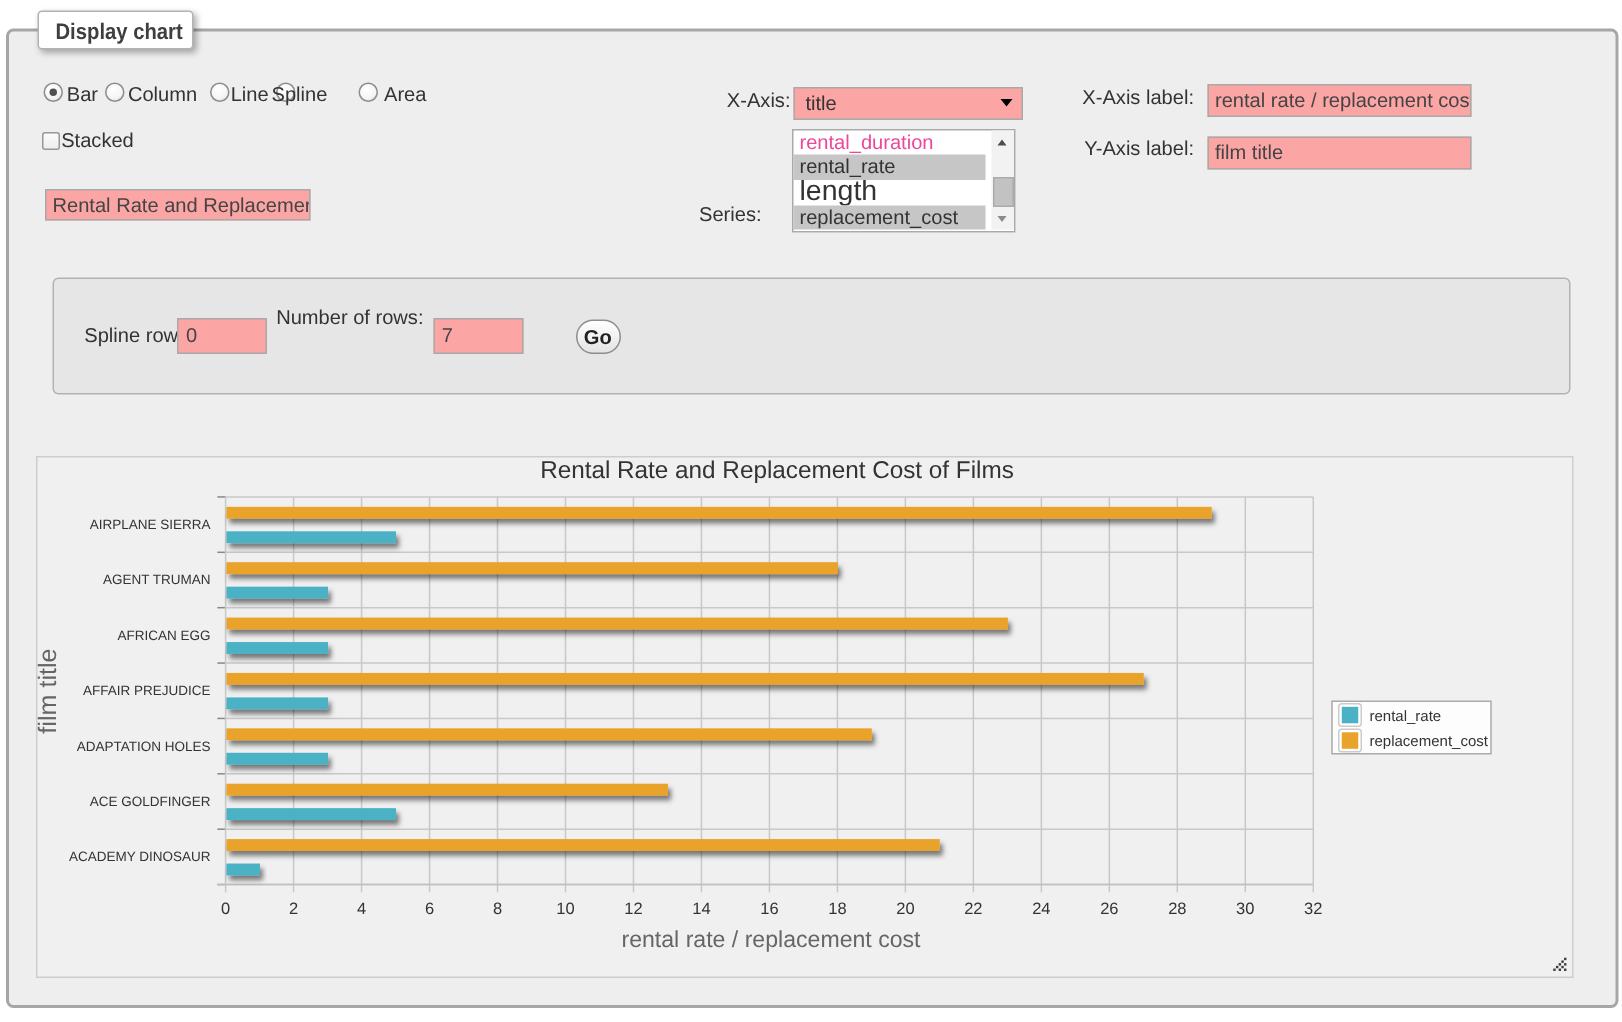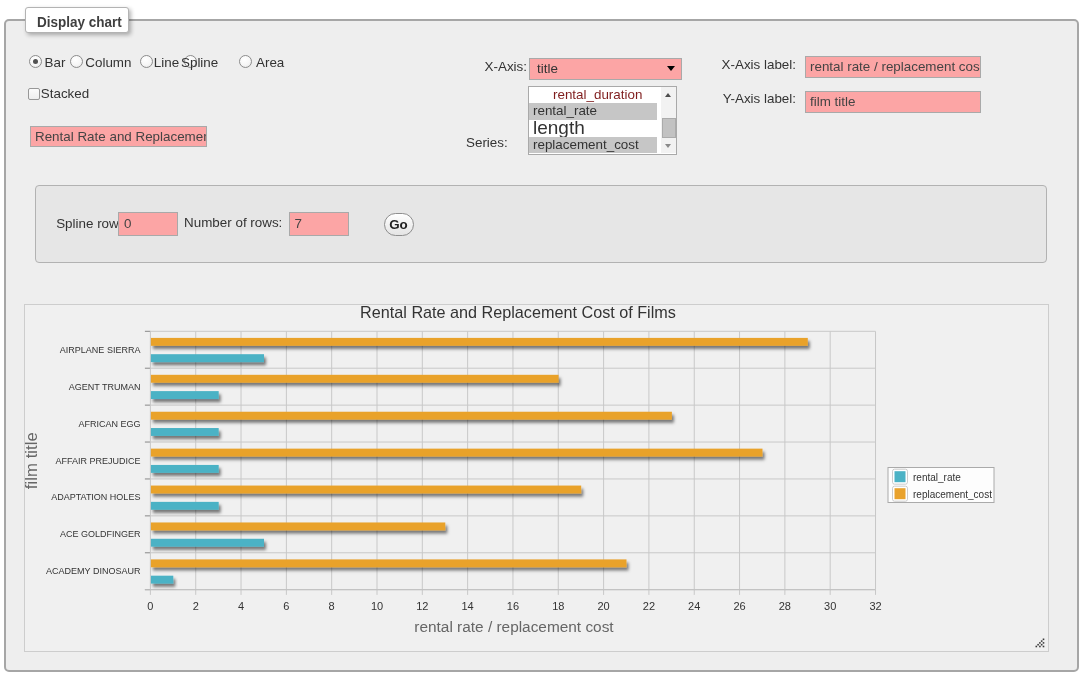--- a/index.html
+++ b/index.html
@@ -31,32 +31,32 @@
 <div class="inp" style="left:30px;top:126px;width:177px;height:21px;line-height:19px;padding-left:4px;">Rental Rate and Replacement Cost of Films</div>
 <div class="txt" style="left:480px;top:60.2px;width:47px;text-align:right;">X-Axis:</div>
 <div class="inp" style="left:529px;top:57.5px;width:153px;height:22px;line-height:20px;padding-left:7px;color:#333;">title</div>
 <div class="abs" style="left:667px;top:66px;width:0;height:0;border-left:4.5px solid transparent;border-right:4.5px solid transparent;border-top:5.5px solid #000;"></div>
 <div class="txt" style="left:710px;top:58.4px;width:86px;text-align:right;">X-Axis label:</div>
 <div class="inp" style="left:805px;top:55.5px;width:176px;height:22.5px;line-height:20.5px;padding-left:4px;">rental rate / replacement cost</div>
 <div class="txt" style="left:710px;top:91.6px;width:86px;text-align:right;">Y-Axis label:</div>
 <div class="inp" style="left:805px;top:91px;width:176px;height:21.5px;line-height:19.5px;padding-left:4px;">film title</div>
 <div class="txt" style="left:466px;top:136.3px;width:60px;text-align:left;">Series:</div>
 <div class="abs" style="left:528px;top:85.6px;width:149.4px;height:69px;background:#fff;border:1px solid #a9a9a9;box-sizing:border-box;"></div>
-<div class="abs" style="left:529px;top:86.6px;width:128px;height:16.7px;font-size:13.4px;line-height:16.7px;color:#7f1d1d;padding-left:4px;box-sizing:border-box;white-space:nowrap;overflow:hidden;margin-left:20px;">rental_duration</div>
+<div class="abs" style="left:529px;top:86.6px;width:128px;height:16.7px;font-size:13.4px;line-height:16.7px;color:#ec4899;padding-left:4px;box-sizing:border-box;white-space:nowrap;overflow:hidden;">rental_duration</div>
 <div class="abs" style="left:529px;top:103.3px;width:128px;height:16.7px;background:#c6c6c6;font-size:13.4px;line-height:16.7px;color:#333;padding-left:4px;box-sizing:border-box;white-space:nowrap;overflow:hidden;">rental_rate</div>
 <div class="abs" style="left:529px;top:120.0px;width:128px;height:16.7px;font-size:19px;line-height:16.7px;color:#333;padding-left:4px;box-sizing:border-box;white-space:nowrap;overflow:hidden;">length</div>
 <div class="abs" style="left:529px;top:136.7px;width:128px;height:16.7px;background:#c6c6c6;font-size:13.4px;line-height:16.7px;color:#333;padding-left:4px;box-sizing:border-box;white-space:nowrap;overflow:hidden;">replacement_cost</div>
 <div class="abs" style="left:661px;top:86.6px;width:15.4px;height:66.9px;background:#f2f2f2;"></div>
 <div class="abs" style="left:665px;top:93px;width:0;height:0;border-left:3.7px solid transparent;border-right:3.7px solid transparent;border-bottom:4.5px solid #4d4d4d;"></div>
 <div class="abs" style="left:661.5px;top:118px;width:14.4px;height:19.5px;background:#c2c2c2;border:1px solid #ababab;box-sizing:border-box;"></div>
 <div class="abs" style="left:665px;top:144px;width:0;height:0;border-left:3.7px solid transparent;border-right:3.7px solid transparent;border-top:4.5px solid #8a8a8a;"></div>
 <div class="abs" style="left:35px;top:185px;width:1012px;height:77.5px;background:#e6e6e6;border:1px solid #b2b2b2;border-radius:4px;box-sizing:border-box;"></div>
 <div class="txt" style="left:56.2px;top:217.4px;">Spline row:</div>
 <div class="inp" style="left:118px;top:212px;width:60px;height:23.6px;line-height:21.6px;padding-left:5px;">0</div>
-<div class="txt" style="left:184.1px;top:216px;">Number of rows:</div>
+<div class="txt" style="left:184.1px;top:205px;">Number of rows:</div>
 <div class="inp" style="left:288.5px;top:212px;width:60px;height:23.6px;line-height:21.6px;padding-left:5px;">7</div>
 <div class="abs" style="left:363.5px;top:212.7px;width:30px;height:23px;border:1px solid #8e8e8e;border-radius:11.5px;background:linear-gradient(#ffffff,#e4e4e4);box-sizing:border-box;text-align:center;font-weight:bold;font-size:13.4px;line-height:21px;color:#222;margin-left:20px;">Go</div>
 <div class="abs" style="left:24px;top:304px;width:1024.5px;height:347.5px;background:#f0f0f0;border:1px solid #cdcdcd;box-sizing:border-box;"></div>
 <svg class="abs" style="left:25px;top:305px;overflow:visible;" width="1022" height="345" viewBox="0 0 1022 345">
       <defs>
         <filter id="sh" x="-20%" y="-50%" width="140%" height="250%">
           <feDropShadow dx="2" dy="3.2" stdDeviation="1.8" flood-color="#000" flood-opacity="0.50"></feDropShadow>
         </filter>
       </defs>
       <text x="493" y="13.4" text-anchor="middle" font-size="16.2" fill="#333">Rental Rate and Replacement Cost of Films</text>

